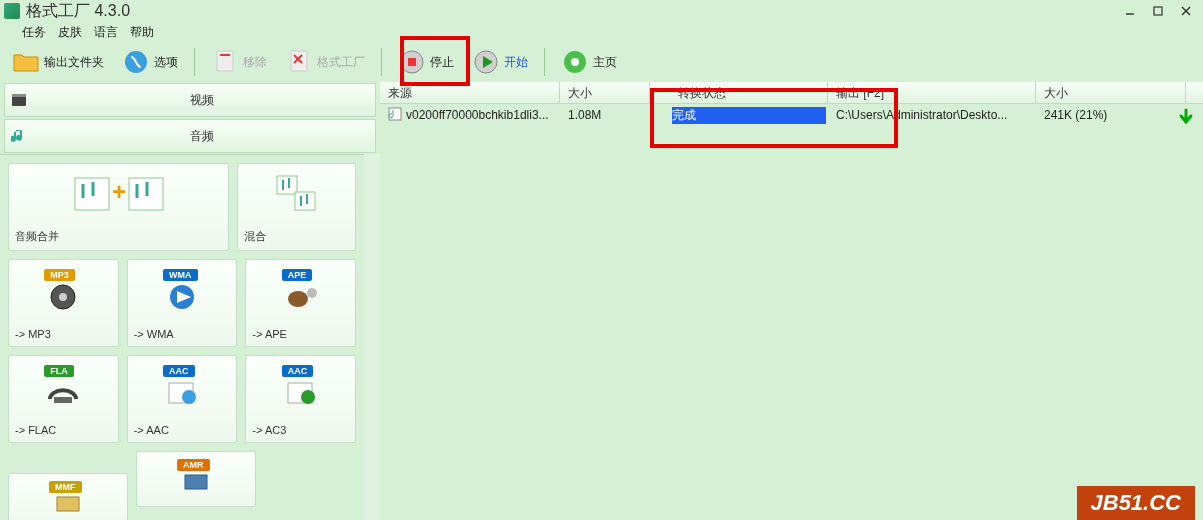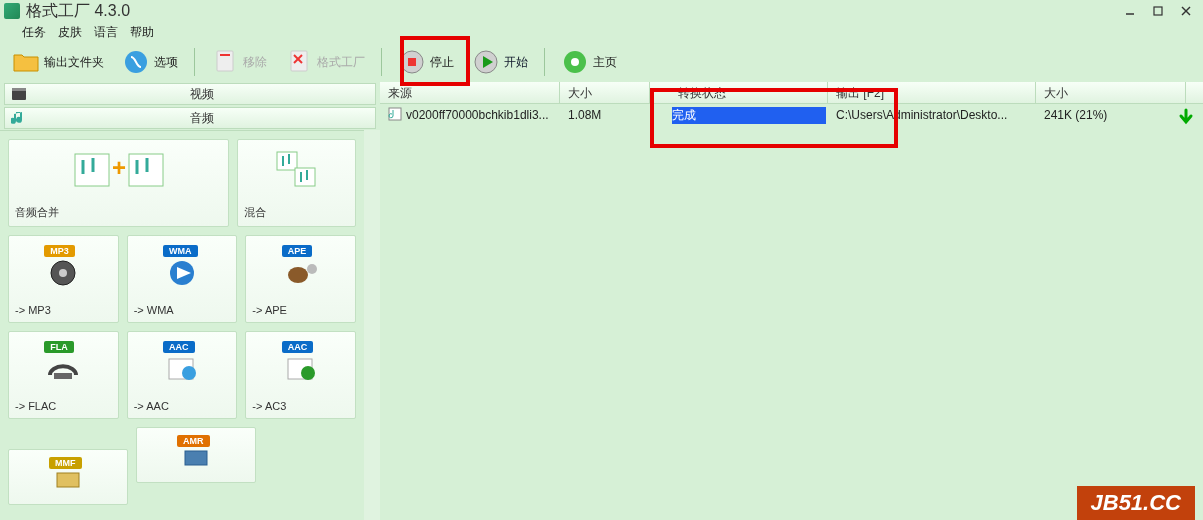--- a/index.html
+++ b/index.html
@@ -22,21 +22,21 @@
 .sep { width: 1px; height: 28px; background: #9cc79c; margin: 0 4px; }
 
 .redbox { position: absolute; border: 4px solid #e60000; pointer-events: none; z-index: 50; }
 .redbox1 { left: 400px; top: 36px; width: 70px; height: 50px; }
 .redbox2 { left: 650px; top: 88px; width: 248px; height: 60px; }
 
 .main { display: flex; height: 440px; }
 .left { width: 380px; background: #d6f0d6; display: flex; flex-direction: column; }
 .right { flex: 1; background: #d6f0d6; position: relative; }
 
-.cat-row { height: 22px; background: linear-gradient(#f7fff7,#e0f3e0); border: 1px solid #bcdcbc; margin: 1px 4px; display: flex; align-items: center; padding: 0 6px; cursor: pointer; }
+.cat-row { height: 34px; background: linear-gradient(#f7fff7,#e0f3e0); border: 1px solid #bcdcbc; margin: 1px 4px; display: flex; align-items: center; padding: 0 6px; cursor: pointer; }
 .cat-row .cico { width: 16px; height: 16px; margin-right: 8px; }
 .cat-row .clabel { flex: 1; text-align: center; color: #333; }
 
 .formats { flex: 1; overflow: auto; padding: 8px; display: flex; flex-direction: column; gap: 8px; border-top: 1px solid #bcdcbc; }
 .format-row { display: flex; gap: 8px; }
 .fcard { width: 120px; height: 88px; background: linear-gradient(#fafffa,#eef8ee); border: 1px solid #c2e0c2; border-radius: 2px; display: flex; flex-direction: column; align-items: center; justify-content: space-between; padding: 6px; cursor: pointer; }
 .fcard.wide { width: 224px; }
 .fcard .fico { width: 52px; height: 48px; display: flex; align-items: center; justify-content: center; }
 .fcard.wide .fico { width: 120px; }
 .fcard .flabel { width: 100%; text-align: left; color: #333; font-size: 11px; }
@@ -134,21 +134,21 @@
       </span>
     <span>停止</span>
   </div>
   <div class="tbtn">
     <span class="ico">
         <svg width="26" height="26" viewBox="0 0 26 26">
           <circle cx="13" cy="13" r="11" fill="#d0d0d0" stroke="#888"></circle>
           <polygon points="10,7 20,13 10,19" fill="#1a9a1a"></polygon>
         </svg>
       </span>
-    <span style="color:#0f172a;">开始</span>
+    <span style="color:#1d4ed8;">开始</span>
   </div>
   <div class="sep"></div>
   <div class="tbtn">
     <span class="ico">
         <svg width="26" height="26" viewBox="0 0 26 26">
           <circle cx="13" cy="13" r="11" fill="#4ac04a"></circle>
           <circle cx="13" cy="13" r="4" fill="#fff"></circle>
         </svg>
       </span>
     <span>主页</span>

